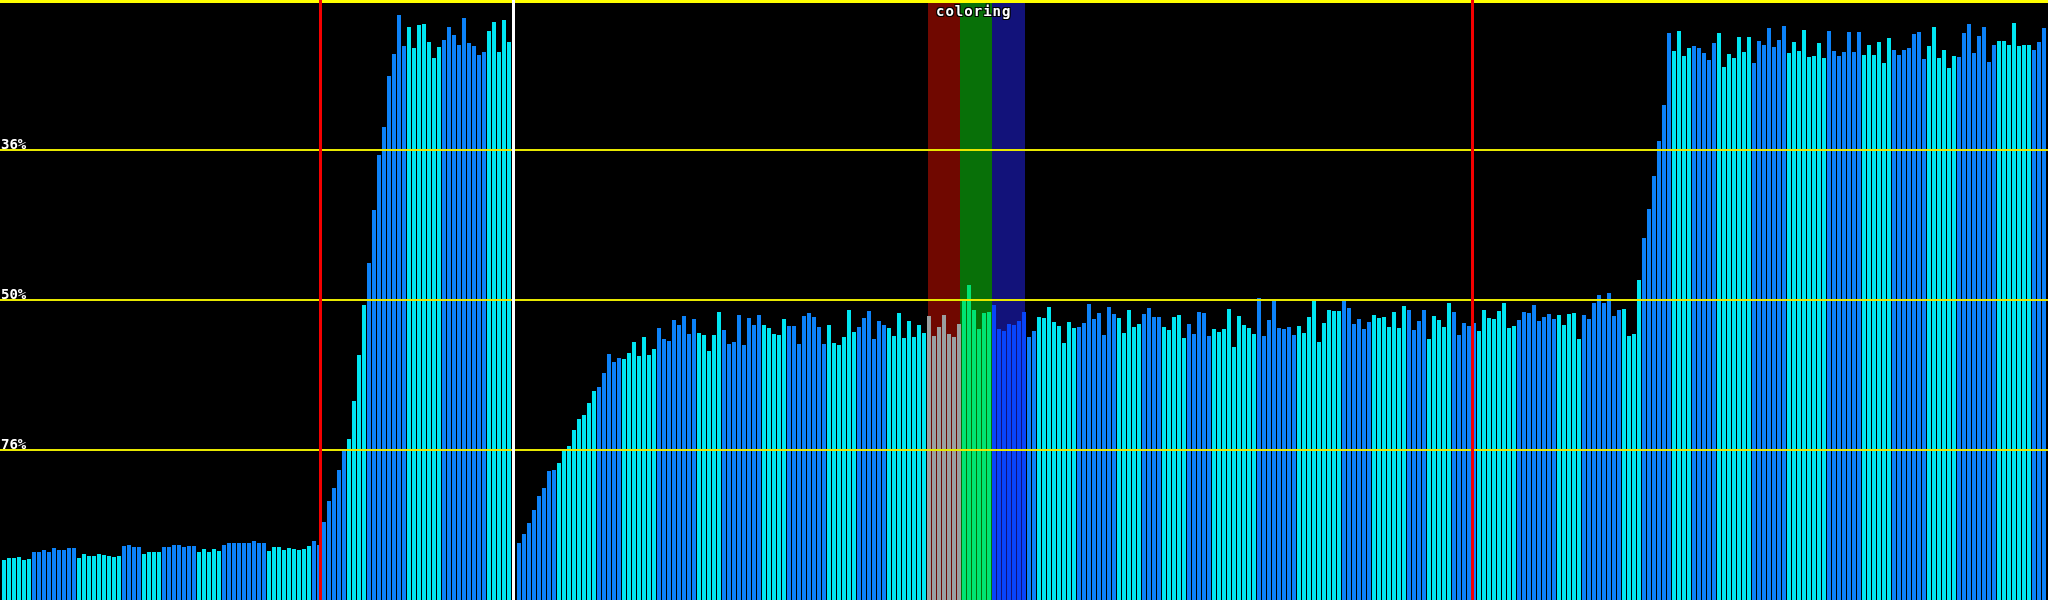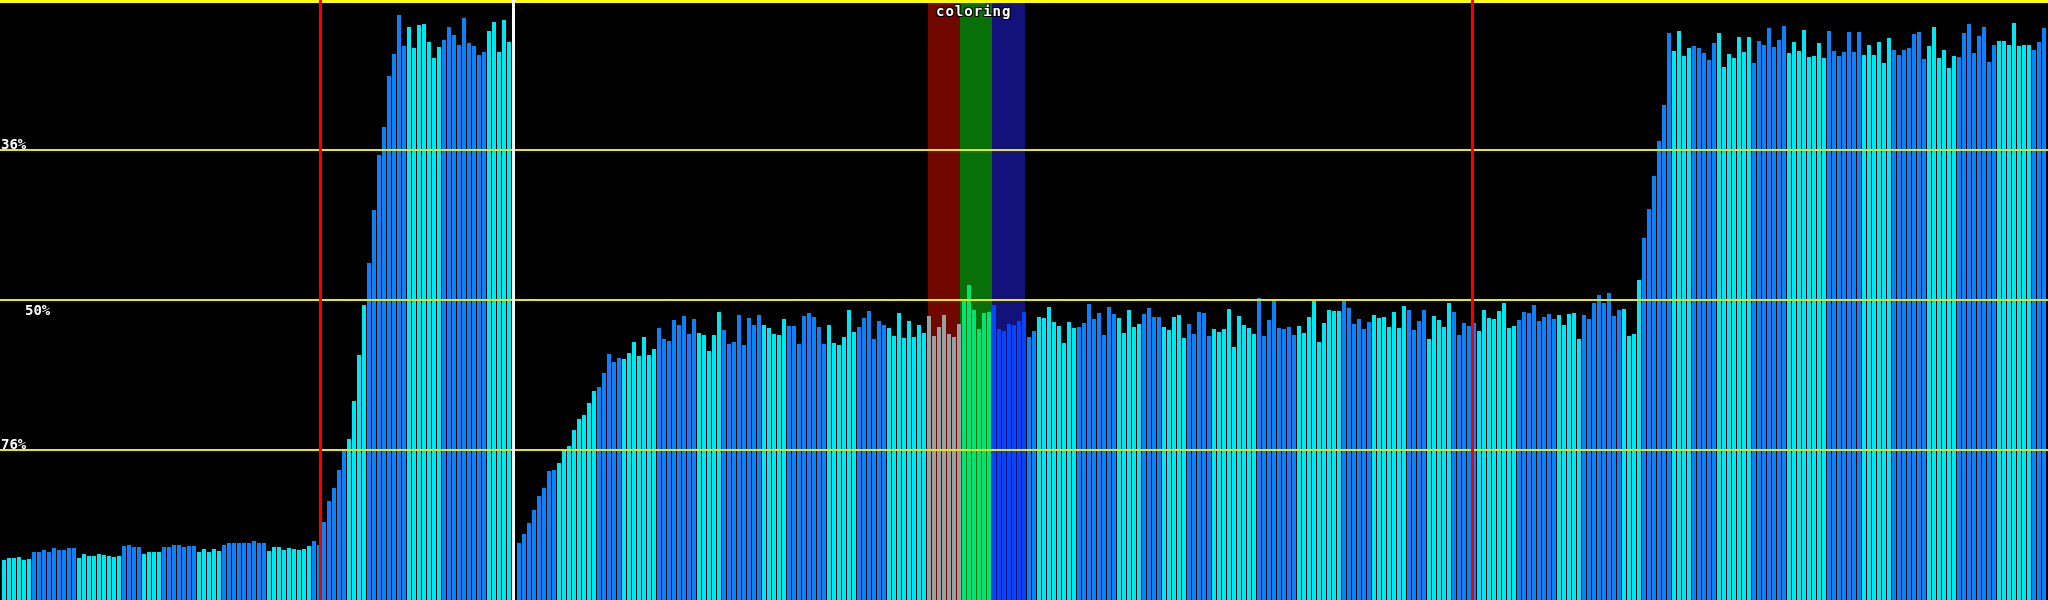--- a/index.html
+++ b/index.html
@@ -449,17 +449,17 @@
       <div class="gridline" style="top: 149px; background: rgb(232, 232, 0);"></div>
       <div class="gridline" style="top: 299px; background: rgb(232, 232, 0);"></div>
       <div class="gridline" style="top: 449px; background: rgb(232, 232, 0);"></div>
       <div class="top-border" style="background: rgb(255, 255, 0); height: 3px;"></div>
       <div class="red-line" style="left: 319px; background: rgb(244, 0, 0);"></div>
       <div class="red-line" style="left: 1471px; background: rgb(244, 0, 0);"></div>
       <div class="separator" style="left: 512px;"></div>
     </div>
 
   <span class="tick-label" style="top: 137px; color: rgb(255, 255, 255);">36%</span>
-  <span class="tick-label" style="top: 303px; color: rgb(255, 255, 255); padding-left: 24px;">50%</span>
+  <span class="tick-label" style="top: 287px; color: rgb(255, 255, 255);">50%</span>
   <span class="tick-label" style="top: 437px; color: rgb(255, 255, 255);">76%</span>
 
   <span class="coloring-label" style="left: 936px; top: 4px; color: rgb(255, 255, 255);">coloring</span>
 </div>
 
 </body></html>

